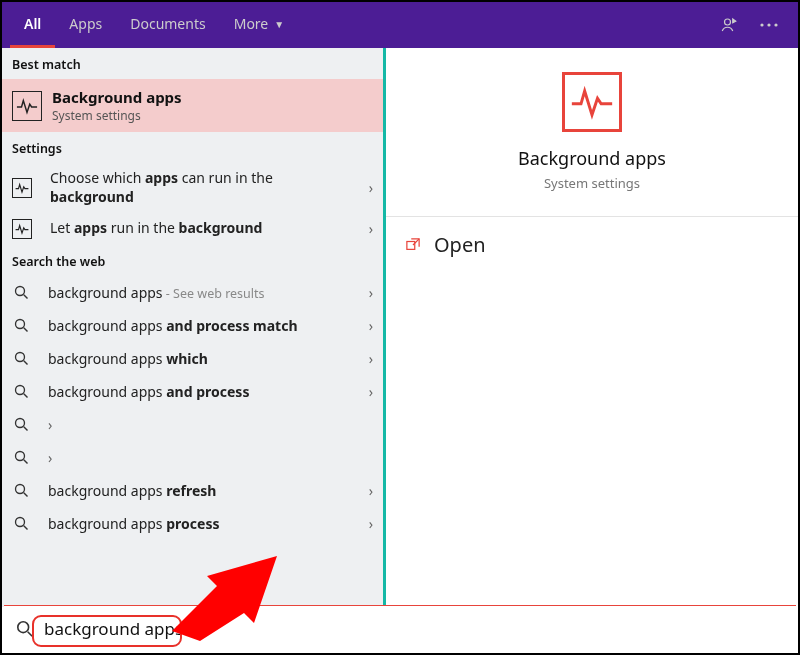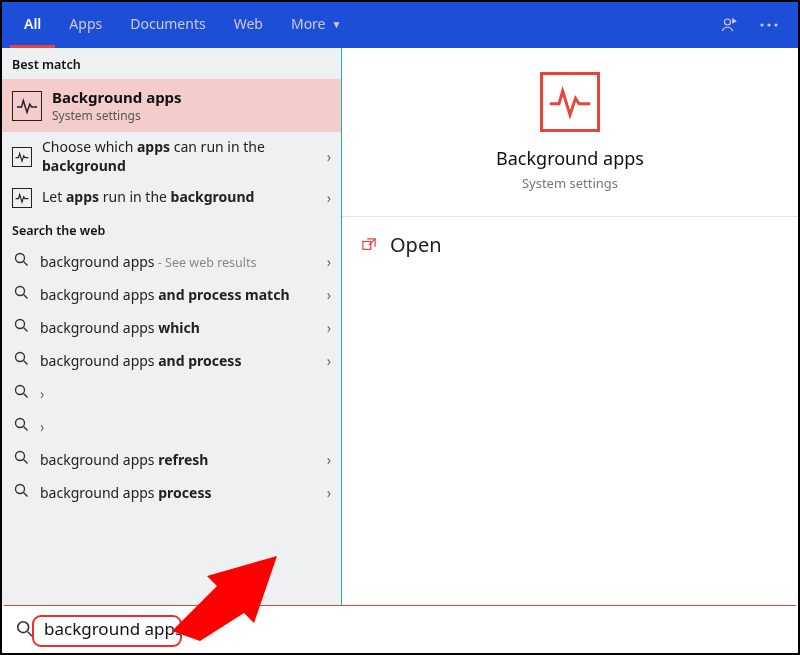--- a/index.html
+++ b/index.html
@@ -1,43 +1,43 @@
 <!DOCTYPE html>
 <html><head>
 <meta charset="utf-8">
 <style>
   * { box-sizing: border-box; margin: 0; padding: 0; font-family: "Segoe UI", system-ui, sans-serif; }
   body { width: 800px; height: 655px; background: #fff; overflow: hidden; position: relative; border: 2px solid #000; }
 
-  .topbar { background: #1d4ed8; height: 46px; display: flex; align-items: center; color: #fff; padding: 0 8px; }
+  .topbar { background: #4c1d95; height: 46px; display: flex; align-items: center; color: #fff; padding: 0 8px; }
   .tabs { display: flex; align-items: center; height: 100%; }
   .tab { font-size: 14px; color: #ccc; padding: 0 14px; height: 100%; display: flex; align-items: center; cursor: pointer; border-bottom: 3px solid transparent; }
   .tab.active { color: #fff; border-bottom: 3px solid #e8443b; font-weight: 600; }
   .tab .chev { margin-left: 6px; font-size: 10px; }
   .topbar-right { margin-left: auto; display: flex; align-items: center; gap: 22px; padding-right: 12px; }
   .topbar-right span { color: #ccc; font-size: 16px; cursor: pointer; }
 
   .content { display: flex; height: 559px; }
-  .left { width: 340px; background: #eef0f2; overflow: hidden; border-right: 1px solid #14b8a6; }
+  .left { width: 384px; background: #eef0f2; overflow: hidden; border-right: 3px solid #14b8a6; }
   .right { flex: 1; background: #fff; }
 
   .section-header { font-size: 12.5px; font-weight: 600; color: #111; padding: 8px 10px 6px; }
 
   .best-match { background: #f4cccc; display: flex; align-items: center; padding: 8px 10px; cursor: pointer; }
   .best-match .icon-box { width: 30px; height: 30px; border: 1.5px solid #222; display: flex; align-items: center; justify-content: center; margin-right: 10px; }
   .bm-title { font-size: 15px; font-weight: 700; color: #111; }
   .bm-sub { font-size: 12px; color: #555; }
 
-  .settings-item { display: flex; align-items: center; padding: 6px 10px; cursor: pointer; }
+  .settings-item { display: flex; align-items: center; padding: 6px 10px; cursor: pointer; gap: 8px; }
   .settings-item .sicon { width: 20px; height: 20px; border: 1.2px solid #222; display: flex; align-items: center; justify-content: center; margin-right: 10px; flex-shrink: 0; }
   .settings-item .stext { font-size: 14px; color: #222; flex: 1; line-height: 1.35; }
   .stext strong { font-weight: 700; }
   .settings-item .chev { color: #666; font-size: 14px; margin-left: 8px; }
 
-  .web-item { display: flex; align-items: flex-start; padding: 7px 10px; cursor: pointer; }
+  .web-item { display: flex; align-items: center; padding: 7px 10px; cursor: pointer; gap: 8px; }
   .web-item .sglass { margin-right: 10px; width: 18px; display: flex; justify-content: center; color: #333; flex-shrink: 0; }
   .web-item .stext { font-size: 14px; color: #222; flex: 1; }
   .gray { color: #888; font-size: 12.5px; }
   .web-item .chev { color: #666; font-size: 14px; }
 
   .preview-pane { padding-top: 24px; display: flex; flex-direction: column; align-items: center; }
   .big-icon { width: 60px; height: 60px; border: 3px solid #e8443b; display: flex; align-items: center; justify-content: center; }
   .prev-title { font-size: 18px; color: #111; margin-top: 14px; }
   .prev-sub { font-size: 13px; color: #777; margin-top: 4px; }
   .divider { height: 1px; background: #e3e3e3; width: 100%; margin-top: 24px; }
@@ -52,21 +52,20 @@
   svg { display: block; }
 </style>
 </head>
 <body>
 
 <div class="topbar">
   <div class="tabs">
     <div class="tab active">All</div>
     <div class="tab">Apps</div>
     <div class="tab">Documents</div>
-    <div class="tab">Web</div>
     <div class="tab">
       <span>More</span>
       <span class="chev">▼</span>
     </div>
   </div>
   <div class="topbar-right">
     <span>
       <svg width="18" height="18" viewBox="0 0 24 24" fill="none" stroke="#ccc" stroke-width="1.6">
           <circle cx="10" cy="8" r="4"></circle>
           <path d="M3 20c1.5-4 5-5 7-5s5.5 1 7 5"></path>
@@ -93,20 +92,21 @@
         <svg width="22" height="18" viewBox="0 0 24 18" fill="none" stroke="#222" stroke-width="1.6">
             <path d="M1 10h5l2-7 4 13 3-9 2 3h6"></path>
           </svg>
       </div>
       <div>
         <div class="bm-title">Background apps</div>
         <div class="bm-sub">System settings</div>
       </div>
     </div>
 
+    <div class="section-header">Settings</div>
 
     <div class="settings-item">
       <div class="sicon">
         <svg width="14" height="12" viewBox="0 0 24 18" fill="none" stroke="#222" stroke-width="2">
             <path d="M1 10h5l2-7 4 13 3-9 2 3h6"></path>
           </svg>
       </div>
       <div class="stext">
         <span>Choose which </span><strong>apps</strong><span> can run in the </span><strong>background</strong>
       </div>

